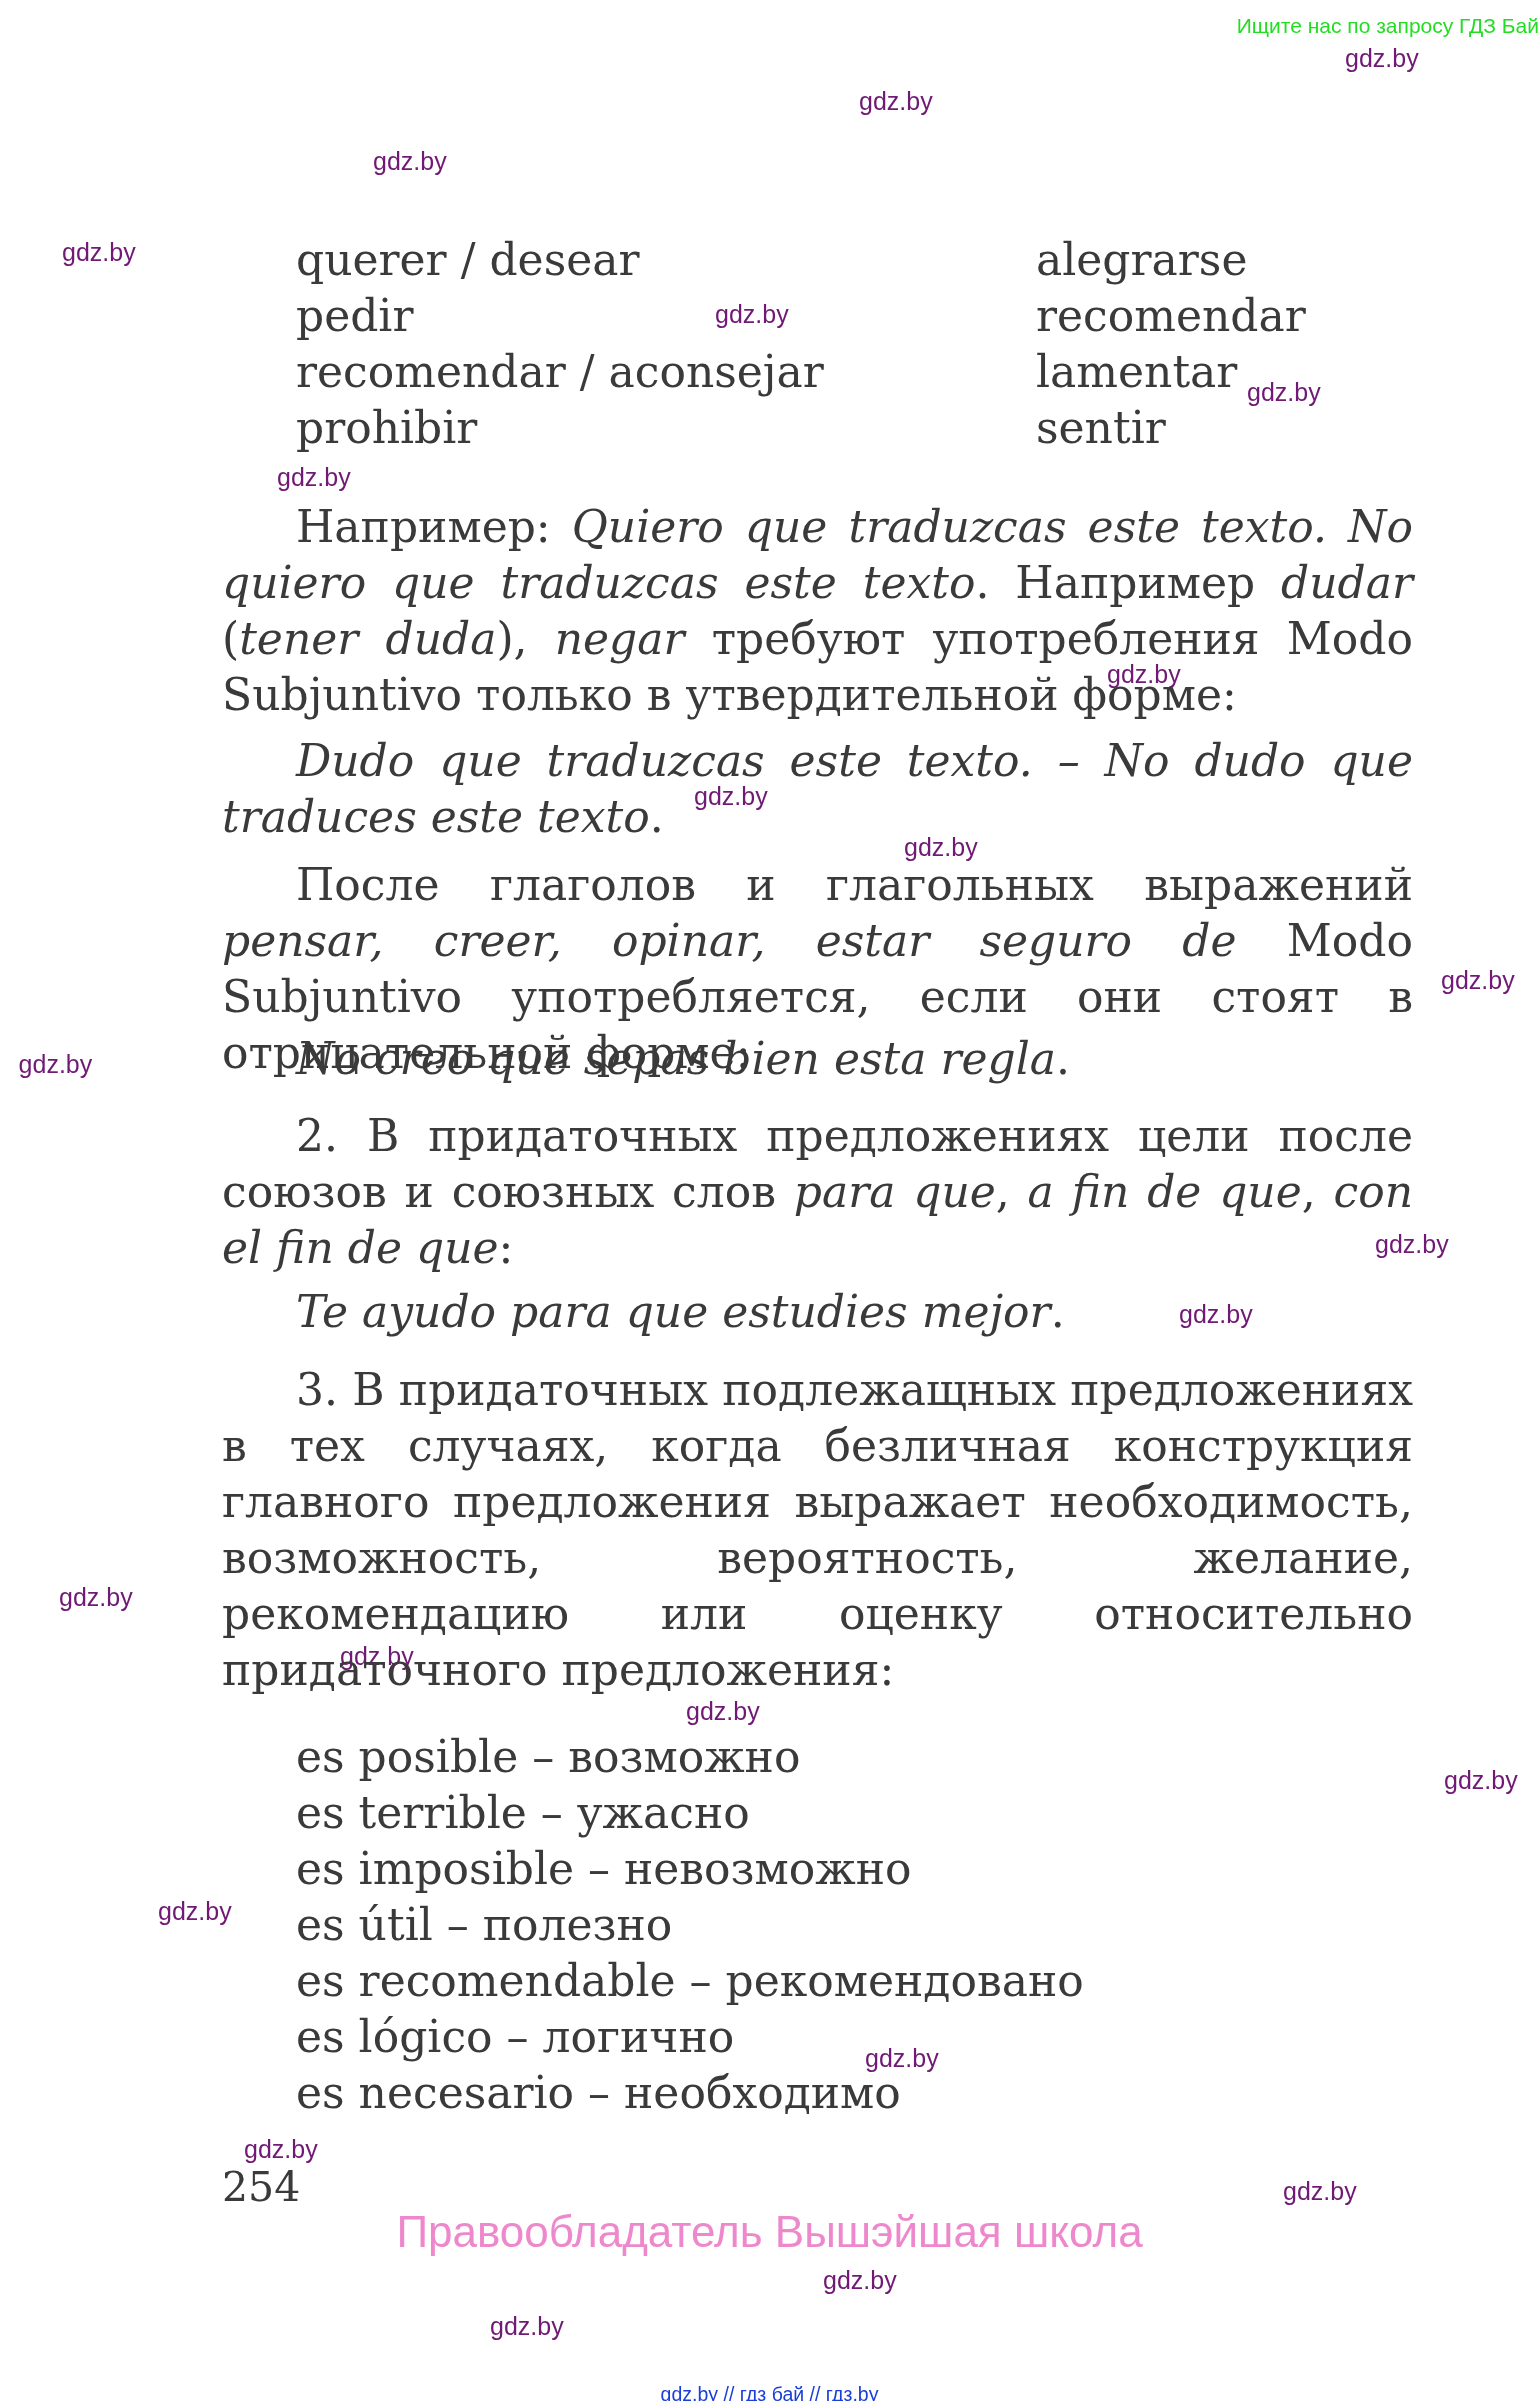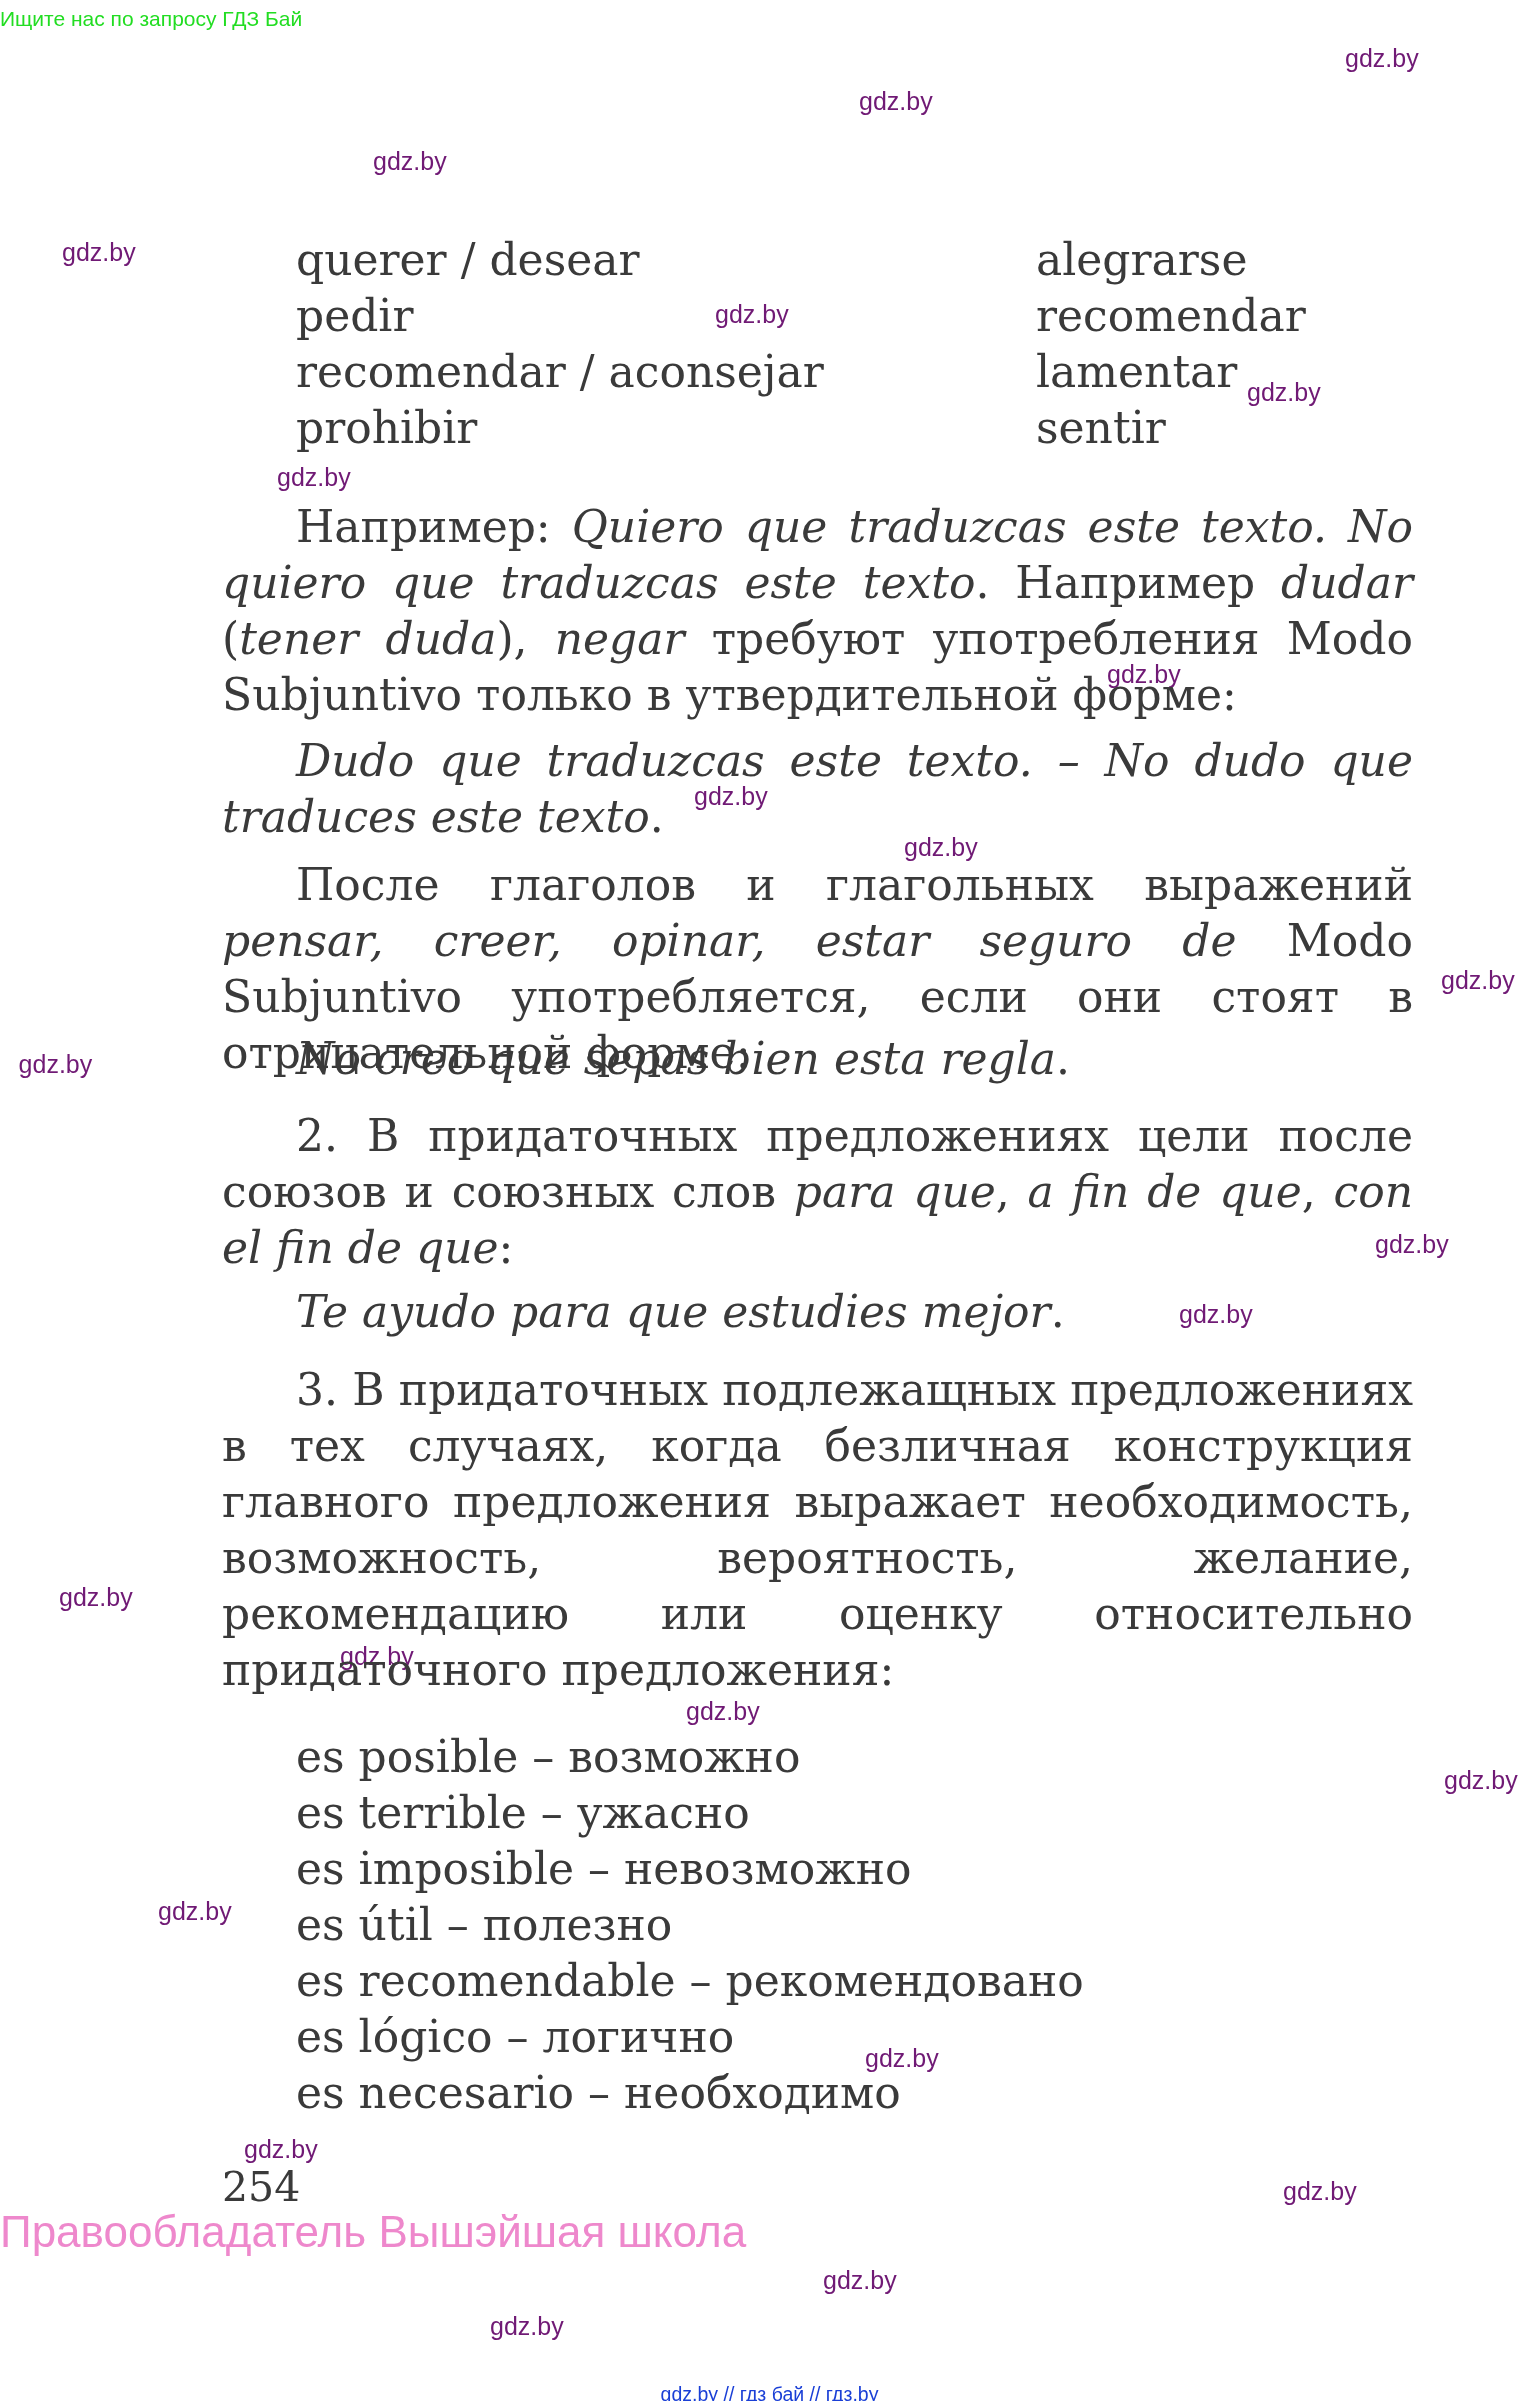--- a/index.html
+++ b/index.html
@@ -1,25 +1,25 @@
 <!DOCTYPE html>
 <html style="font-size:14px"><head>
 <meta charset="utf-8">
 <style>
   html, body { margin:0; padding:0; background:#ffffff; }
   body { width:1539px; height:2401px; position:relative; overflow:hidden; }
   .serif { font-family: "DejaVu Serif", "Liberation Serif", serif; color:#3a3a3a; }
   .wm { position:absolute; font-family:"Liberation Sans", sans-serif; font-size:25px; color:#701a75; white-space:nowrap; }
-  .top-banner { position:absolute; left:0; width:1539px; top:7px; text-align:left; font-family:"Liberation Sans", sans-serif; font-size:21px; color:#22dd22; }
+  .top-banner { position:absolute; left:0; width:1539px; top:14px; text-align:right; font-family:"Liberation Sans", sans-serif; font-size:21px; color:#22dd22; }
   .list-item { position:absolute; font-size:44px; line-height:55px; white-space:nowrap; }
   .para { position:absolute; left:222px; width:1191px; font-size:44px; line-height:56px; text-align:justify; }
   .para .ind { display:inline-block; width:74px; }
   .para i { font-style:italic; }
   .page-num { position:absolute; left:222px; top:2163px; font-size:41px; }
-  .rights { position:absolute; left:0; width:1539px; top:2207px; text-align:left; font-family:"Liberation Sans", sans-serif; font-size:44px; color:#ee88cc; }
+  .rights { position:absolute; left:0; width:1539px; top:2207px; text-align:center; font-family:"Liberation Sans", sans-serif; font-size:44px; color:#ee88cc; }
   .footer { position:absolute; left:0; width:1539px; top:2383px; text-align:center; font-family:"Liberation Sans", sans-serif; font-size:19.5px; color:#1a3fd6; }
 </style>
 </head>
 <body>
 
 <div class="top-banner">Ищите нас по запросу ГДЗ Бай</div>
 
 <div class="wm" style="left:1345px;top:44px">gdz.by</div>
 <div class="wm" style="left:859px;top:87px">gdz.by</div>
 <div class="wm" style="left:373px;top:147px">gdz.by</div>

